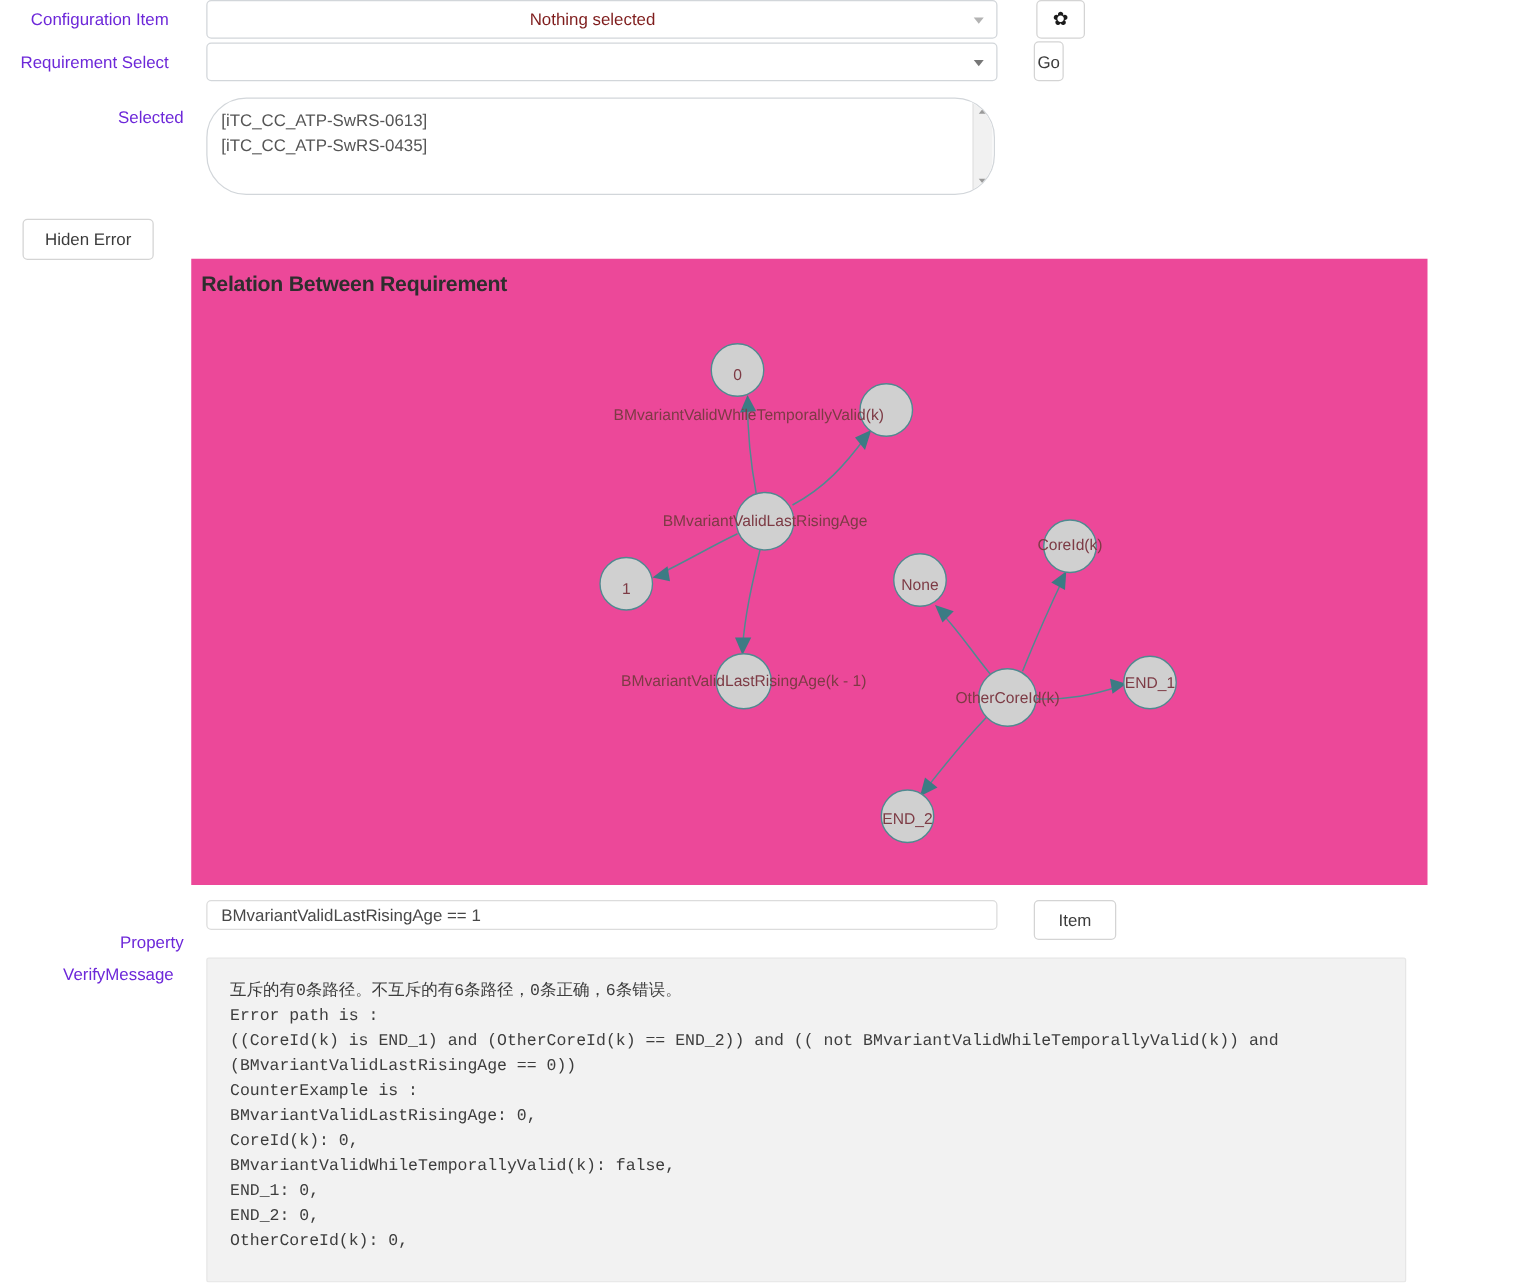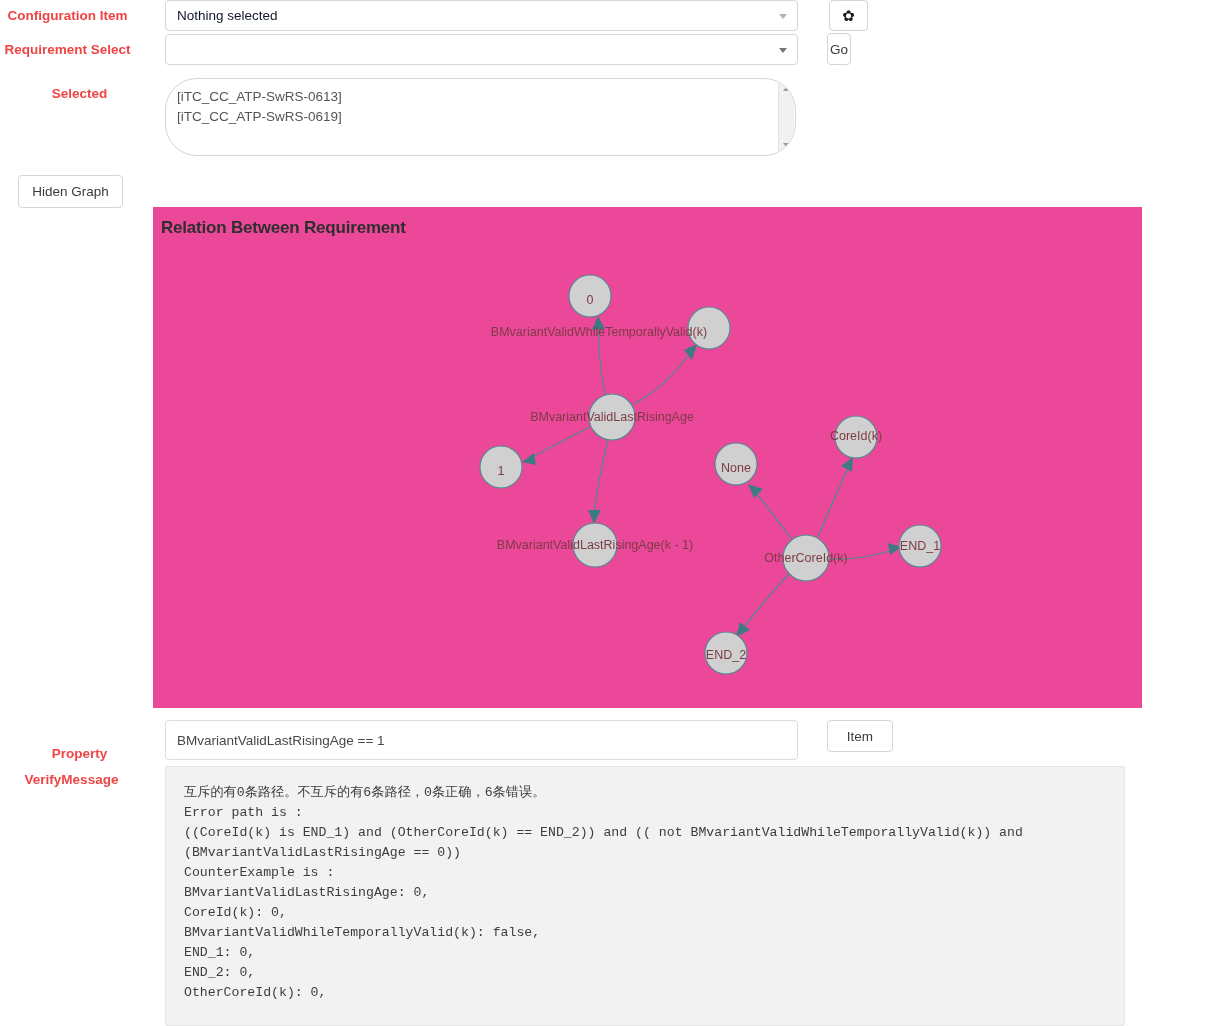--- a/index.html
+++ b/index.html
@@ -14,44 +14,45 @@
     position: relative;
     overflow: hidden;
     font-family: "Liberation Sans", sans-serif;
     font-size: 13px;
     color: #333333;
   }
 
   
   .field-label {
     position: absolute;
-    font-weight: bold;
-    font-size: 13.5px;
-    color: #ef4444;
-    text-align: center;
+    font-weight: normal;
+    font-size: 13.5px;
+    color: #6d28d9;
+    text-align: right;
     white-space: nowrap;
   }
 
   .select-box {
     position: absolute;
     box-sizing: border-box;
     background: #ffffff;
     border: 1px solid #d2d6da;
     border-radius: 4px;
     padding: 6px 26px 6px 11px;
     font-size: 13.5px;
     color: #444444;
     line-height: 17px;
     overflow: hidden;
     white-space: nowrap;
     text-overflow: ellipsis;
     cursor: pointer;
   }
   .select-box.placeholder {
-    color: #0f172a;
+    color: #7f1d1d;
+    text-align: center;
   }
   .caret {
     position: absolute;
     right: 10px;
     top: 50%;
     margin-top: -2px;
     width: 0;
     height: 0;
     border-left: 4.5px solid transparent;
     border-right: 4.5px solid transparent;
@@ -208,29 +209,29 @@
   <span class="caret"></span>
 </div>
 
 <button class="btn" style="left:827px; top:33px; width:24px; height:32px;">Go</button>
 
 <div class="field-label" style="left:12px; top:86px; width:135px;">Selected</div>
 
 <div class="selected-box" style="left:165px; top:78px; width:631px; height:78px;border-radius:32px;">
   <div class="selected-list">
     <div>[iTC_CC_ATP-SwRS-0613]</div>
-    <div>[iTC_CC_ATP-SwRS-0619]</div>
+    <div>[iTC_CC_ATP-SwRS-0435]</div>
   </div>
   <div class="sbar">
     <span class="arr up"></span>
     <span class="arr down"></span>
   </div>
 </div>
 
-<button class="btn" style="left:18px; top:175px; width:105px; height:33px;">Hiden Graph</button>
+<button class="btn" style="left:18px; top:175px; width:105px; height:33px;">Hiden Error</button>
 
 <div id="graph-panel" style="left:153px; top:207px; width:989px; height:501px;">
   <div id="graph-title">Relation Between Requirement</div>
   <svg id="graph-svg" width="989" height="501">
       <g>
         <path class="edge-path" d="M 452 188 C 447 161 445 138 445 113"></path>
         <polygon class="edge-head" points="445,109 439,123 452,122"></polygon>
         <path class="edge-path" d="M 481 197 C 507 183 523 165 540 142"></path>
         <polygon class="edge-head" points="544,137 531,143 539,153"></polygon>
         <path class="edge-path" d="M 437 220 C 414 231 398 241 375 252"></path>
@@ -286,21 +287,21 @@
         <g>
           <circle class="node-circle" cx="573" cy="446" r="21"></circle>
           <text class="node-label" x="573" y="452" text-anchor="middle">END_2</text>
         </g>
       </g>
     </svg>
 </div>
 
 <div class="field-label" style="left:12px; top:728px; width:135px;margin-top:18px;">Property</div>
 
-<input class="text-input" type="text" style="left: 165px; top: 720px; width: 633px; height: 40px;" value="BMvariantValidLastRisingAge == 1">
+<input class="text-input" type="text" style="left: 165px; top: 720px; width: 633px; height: 24px;" value="BMvariantValidLastRisingAge == 1">
 
 <button class="btn" style="left:827px; top:720px; width:66px; height:32px;">Item</button>
 
 <div class="field-label" style="left:4px; top:772px; width:135px;">VerifyMessage</div>
 
 <div id="verify-box" style="left:165px; top:766px; width:960px; height:260px;">
   <pre id="verify-text">互斥的有0条路径。不互斥的有6条路径，0条正确，6条错误。
 Error path is :
 ((CoreId(k) is END_1) and (OtherCoreId(k) == END_2)) and (( not BMvariantValidWhileTemporallyValid(k)) and (BMvariantValidLastRisingAge == 0))
 CounterExample is :

